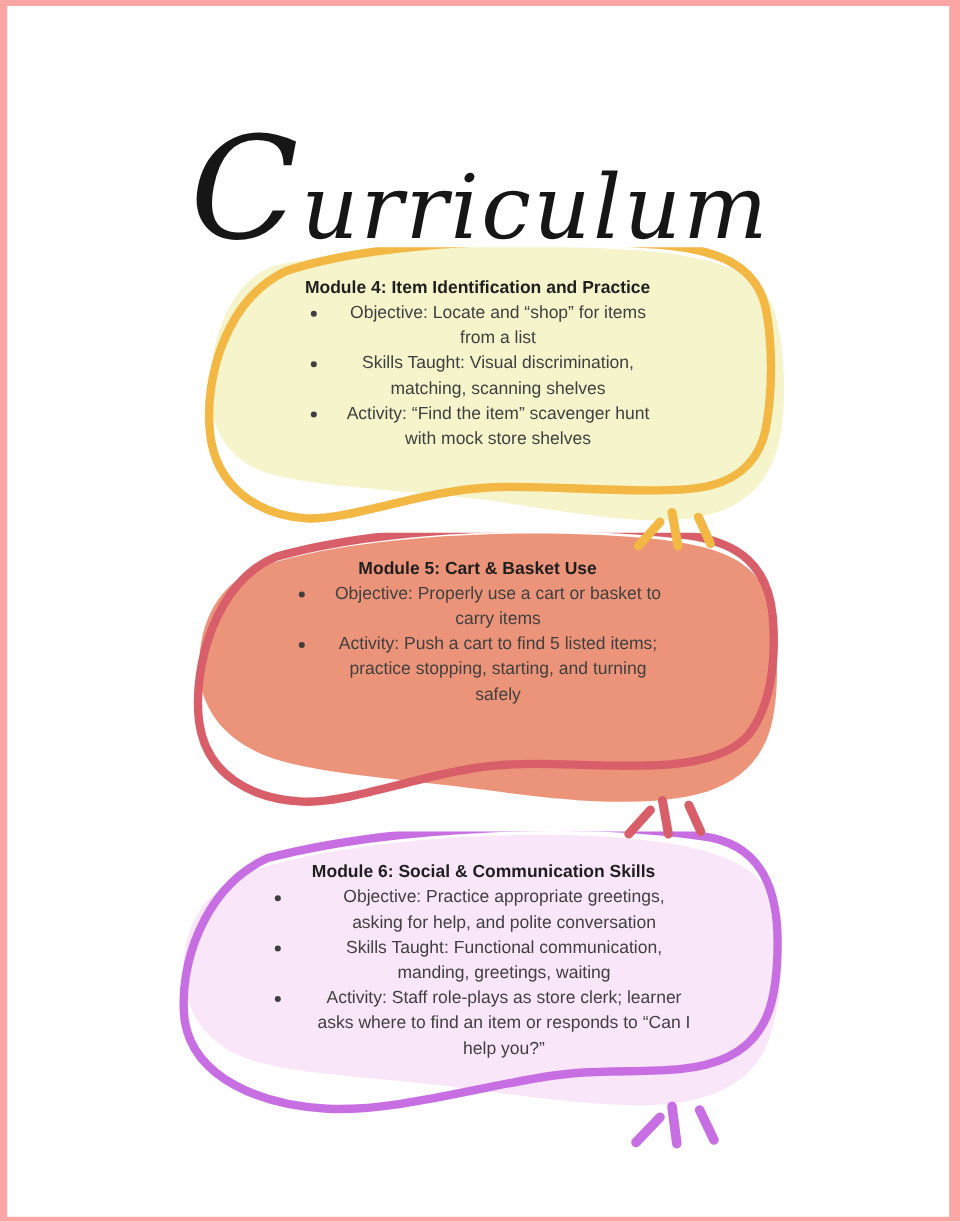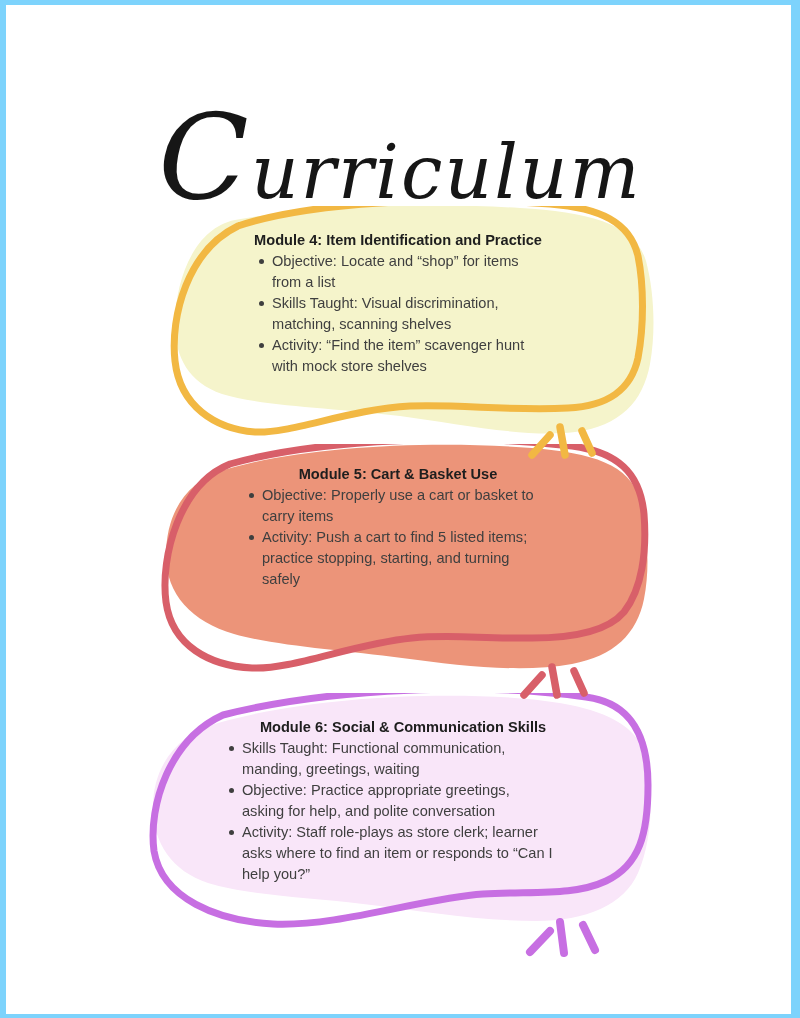--- a/index.html
+++ b/index.html
@@ -1,21 +1,22 @@
 <!DOCTYPE html>
 <html><head>
 <meta charset="utf-8">
 <style>
   html,body{margin:0;padding:0;}
   .canvas{
     position:relative;
     width:800px;height:1018px;
-    background:#7dd3fc;
+    background:#fca5a5;
     font-family:"Liberation Sans", sans-serif;
     overflow:hidden;
+    text-align:center;
   }
   .page{
     position:absolute;
     left:6px;top:5px;right:9px;bottom:4px;
     background:#FFFFFF;
   }
   
   .title{
     position:absolute;
     left:0;right:0;top:22px;height:172px;
@@ -144,22 +145,22 @@
 practice stopping, starting, and turning
 safely</li>
     </ul>
   </div>
 
   <div class="module-text m3">
     <div class="module-heading-row">
       <div class="module-heading">Module 6: Social &amp; Communication Skills</div>
     </div>
     <ul class="module-list">
+      <li>Objective: Practice appropriate greetings,
+asking for help, and polite conversation</li>
       <li>Skills Taught: Functional communication,
 manding, greetings, waiting</li>
-      <li>Objective: Practice appropriate greetings,
-asking for help, and polite conversation</li>
       <li>Activity: Staff role-plays as store clerk; learner
 asks where to find an item or responds to “Can I
 help you?”</li>
     </ul>
   </div>
 </div>
 
 </body></html>

